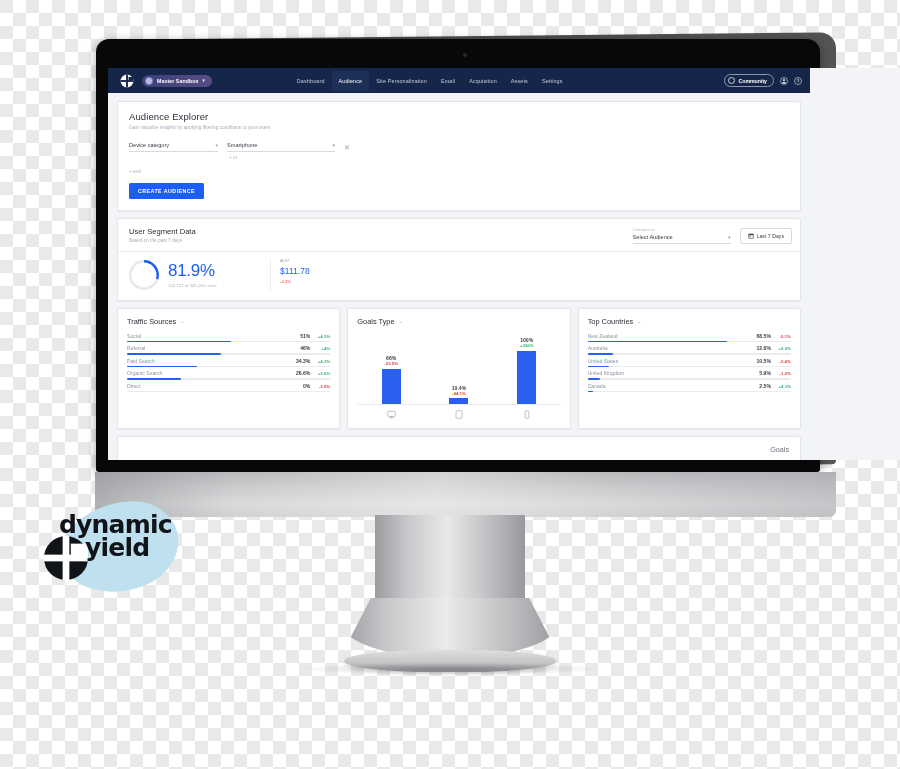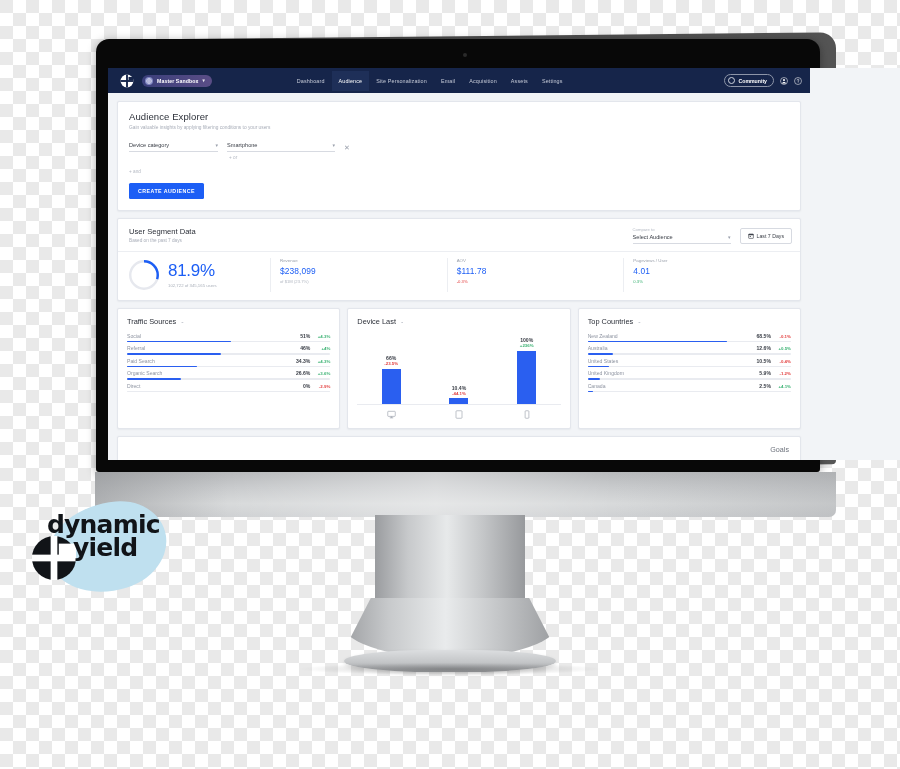--- a/index.html
+++ b/index.html
@@ -294,21 +294,21 @@
   .goals-title {
     font-size: 7.2px; color: #6d727c;
     padding: 8px 11px 8px 11px;
     border-bottom: .5px solid #eceef2;
     text-align: right;
   }
 
   
   .brand-badge {
     position: absolute;
-    left: 31px; top: 503px;
+    left: 43px; top: 503px;
     width: 140px; height: 90px;
   }
   .brand-blob {
     position: absolute; left: 18px; top: 0;
     width: 118px; height: 88px;
     background: #bfe0ef;
     border-radius: 58% 42% 50% 50% / 52% 48% 54% 46%;
     transform: rotate(-9deg);
   }
   .brand-mark {
@@ -440,33 +440,23 @@
               <circle cx="21" cy="21" r="17" fill="none" stroke="#e6e8ee" stroke-width="3"></circle>
               <circle cx="21" cy="21" r="17" fill="none" stroke="#1c5ef5" stroke-width="3" stroke-dasharray="31.8 75.0" stroke-dashoffset="0" transform="rotate(-90 21 21)" stroke-linecap="butt"></circle>
             </svg>
             <div>
               <div class="donut-num">81.9%</div>
               <div class="donut-sub">102,722 of 345,165 users</div>
             </div>
           </div>
 
           <div class="metric">
-            <div class="m-label">Revenue</div>
-            <div class="m-value">$238,099</div>
-            <div class="m-sub">of $1M (23.7%)</div>
-          </div>
-          <div class="metric">
             <div class="m-label">AOV</div>
             <div class="m-value">$111.78</div>
             <div class="m-sub neg">-0.3%</div>
-          </div>
-          <div class="metric">
-            <div class="m-label">Pageviews / User</div>
-            <div class="m-value">4.01</div>
-            <div class="m-sub pos">0.3%</div>
           </div>
         </div>
       </div>
 
       <div class="panels">
 
         <div class="card panel">
           <div class="panel-title">
             <span>Traffic Sources</span>
             <span class="dash">-</span>
@@ -518,21 +508,21 @@
                   <span class="bl-delta neg">-2.9%</span>
                 </div>
             <div class="bl-track">
                   <div class="bl-fill" style="width:0%"></div>
                 </div>
           </div>
         </div>
 
         <div class="card panel">
           <div class="panel-title">
-            <span>Device Last</span>
+            <span>Goals Type</span>
             <span class="dash">-</span>
           </div>
           <div class="dev-chart">
             <div class="dev-col">
               <div class="dev-lab">
                 <div class="dev-pct">66%</div>
                 <div class="dev-delta neg">-23.5%</div>
               </div>
               <div class="dev-bar" style="height:35px"></div>
             </div>

